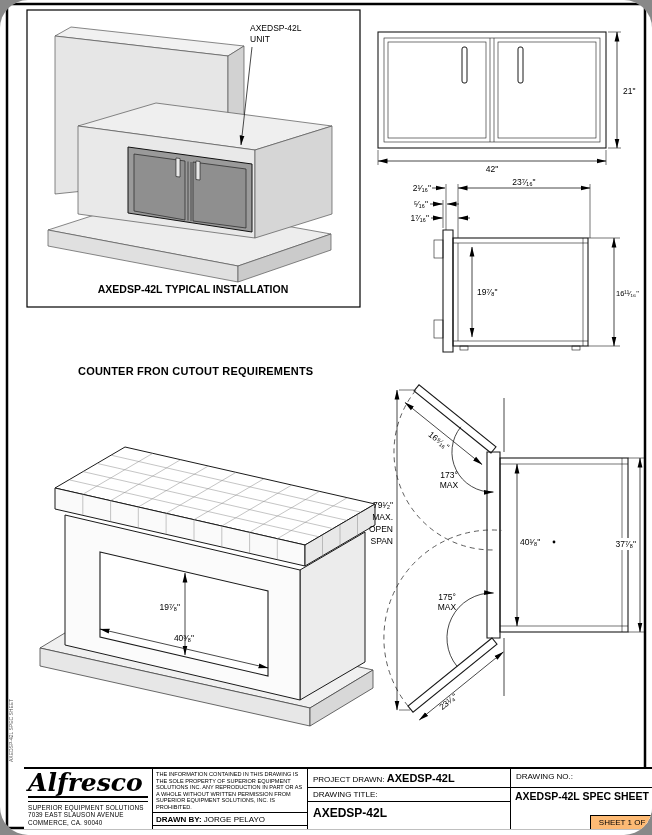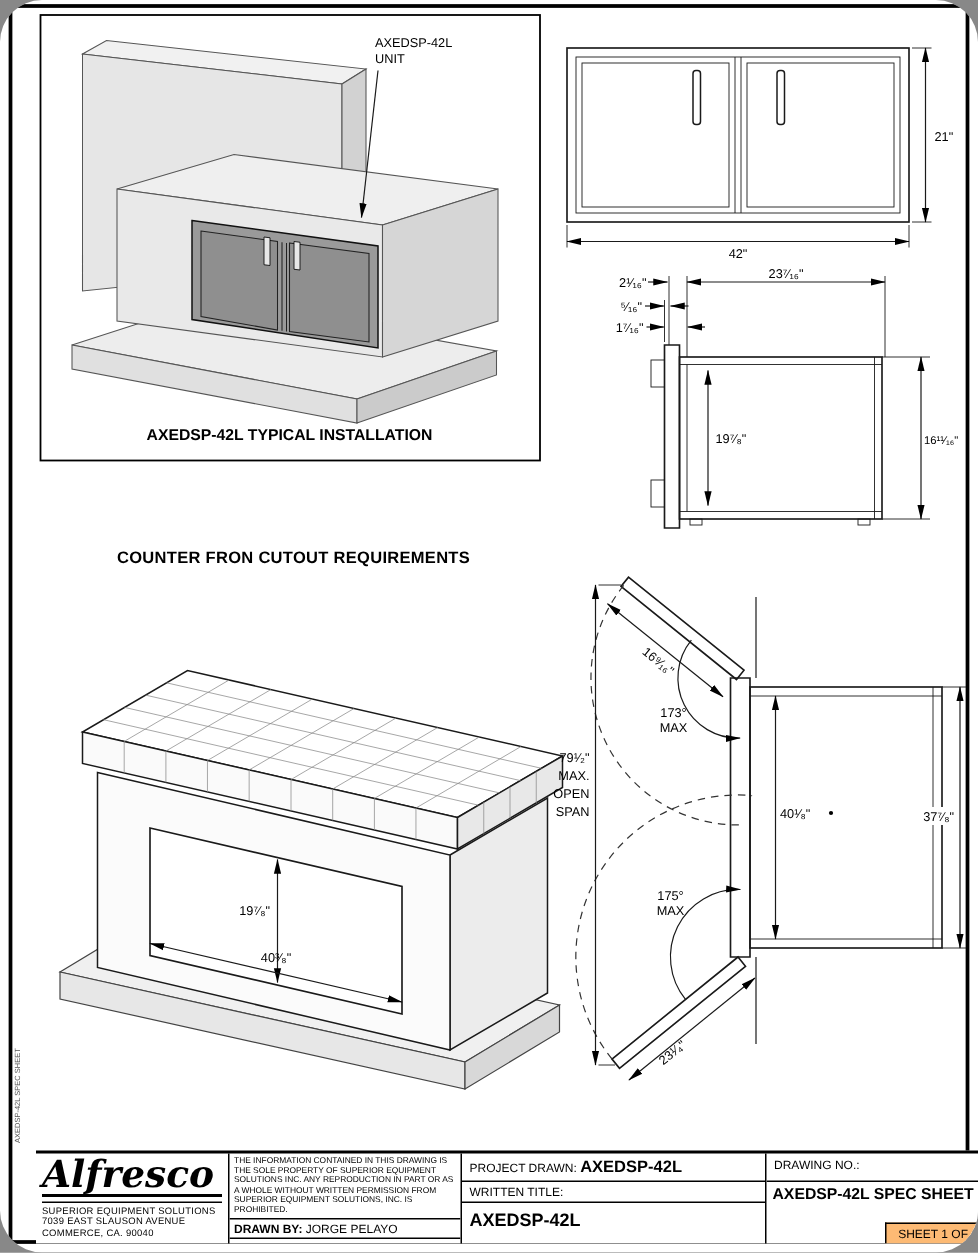--- a/index.html
+++ b/index.html
@@ -273,21 +273,21 @@
     <div class="tb-row">
       <span class="lab">CREATED:</span>
       <span>09/09/2015</span>
     </div>
   </div>
   <div class="tb-cell">
     <div class="pt-row">
       <span>PROJECT DRAWN:</span>
       <span class="big">AXEDSP-42L</span>
     </div>
-    <div class="dt-label">WRITTEN TITLE:</div>
+    <div class="dt-label">DRAWING TITLE:</div>
     <div class="dt-val">AXEDSP-42L</div>
   </div>
   <div class="tb-cell">
     <div class="no-label">DRAWING NO.:</div>
     <div class="no-val">AXEDSP-42L SPEC SHEET</div>
     <div class="sheet-row">SHEET 1 OF 1</div>
   </div>
 </div>
 
 </div>

